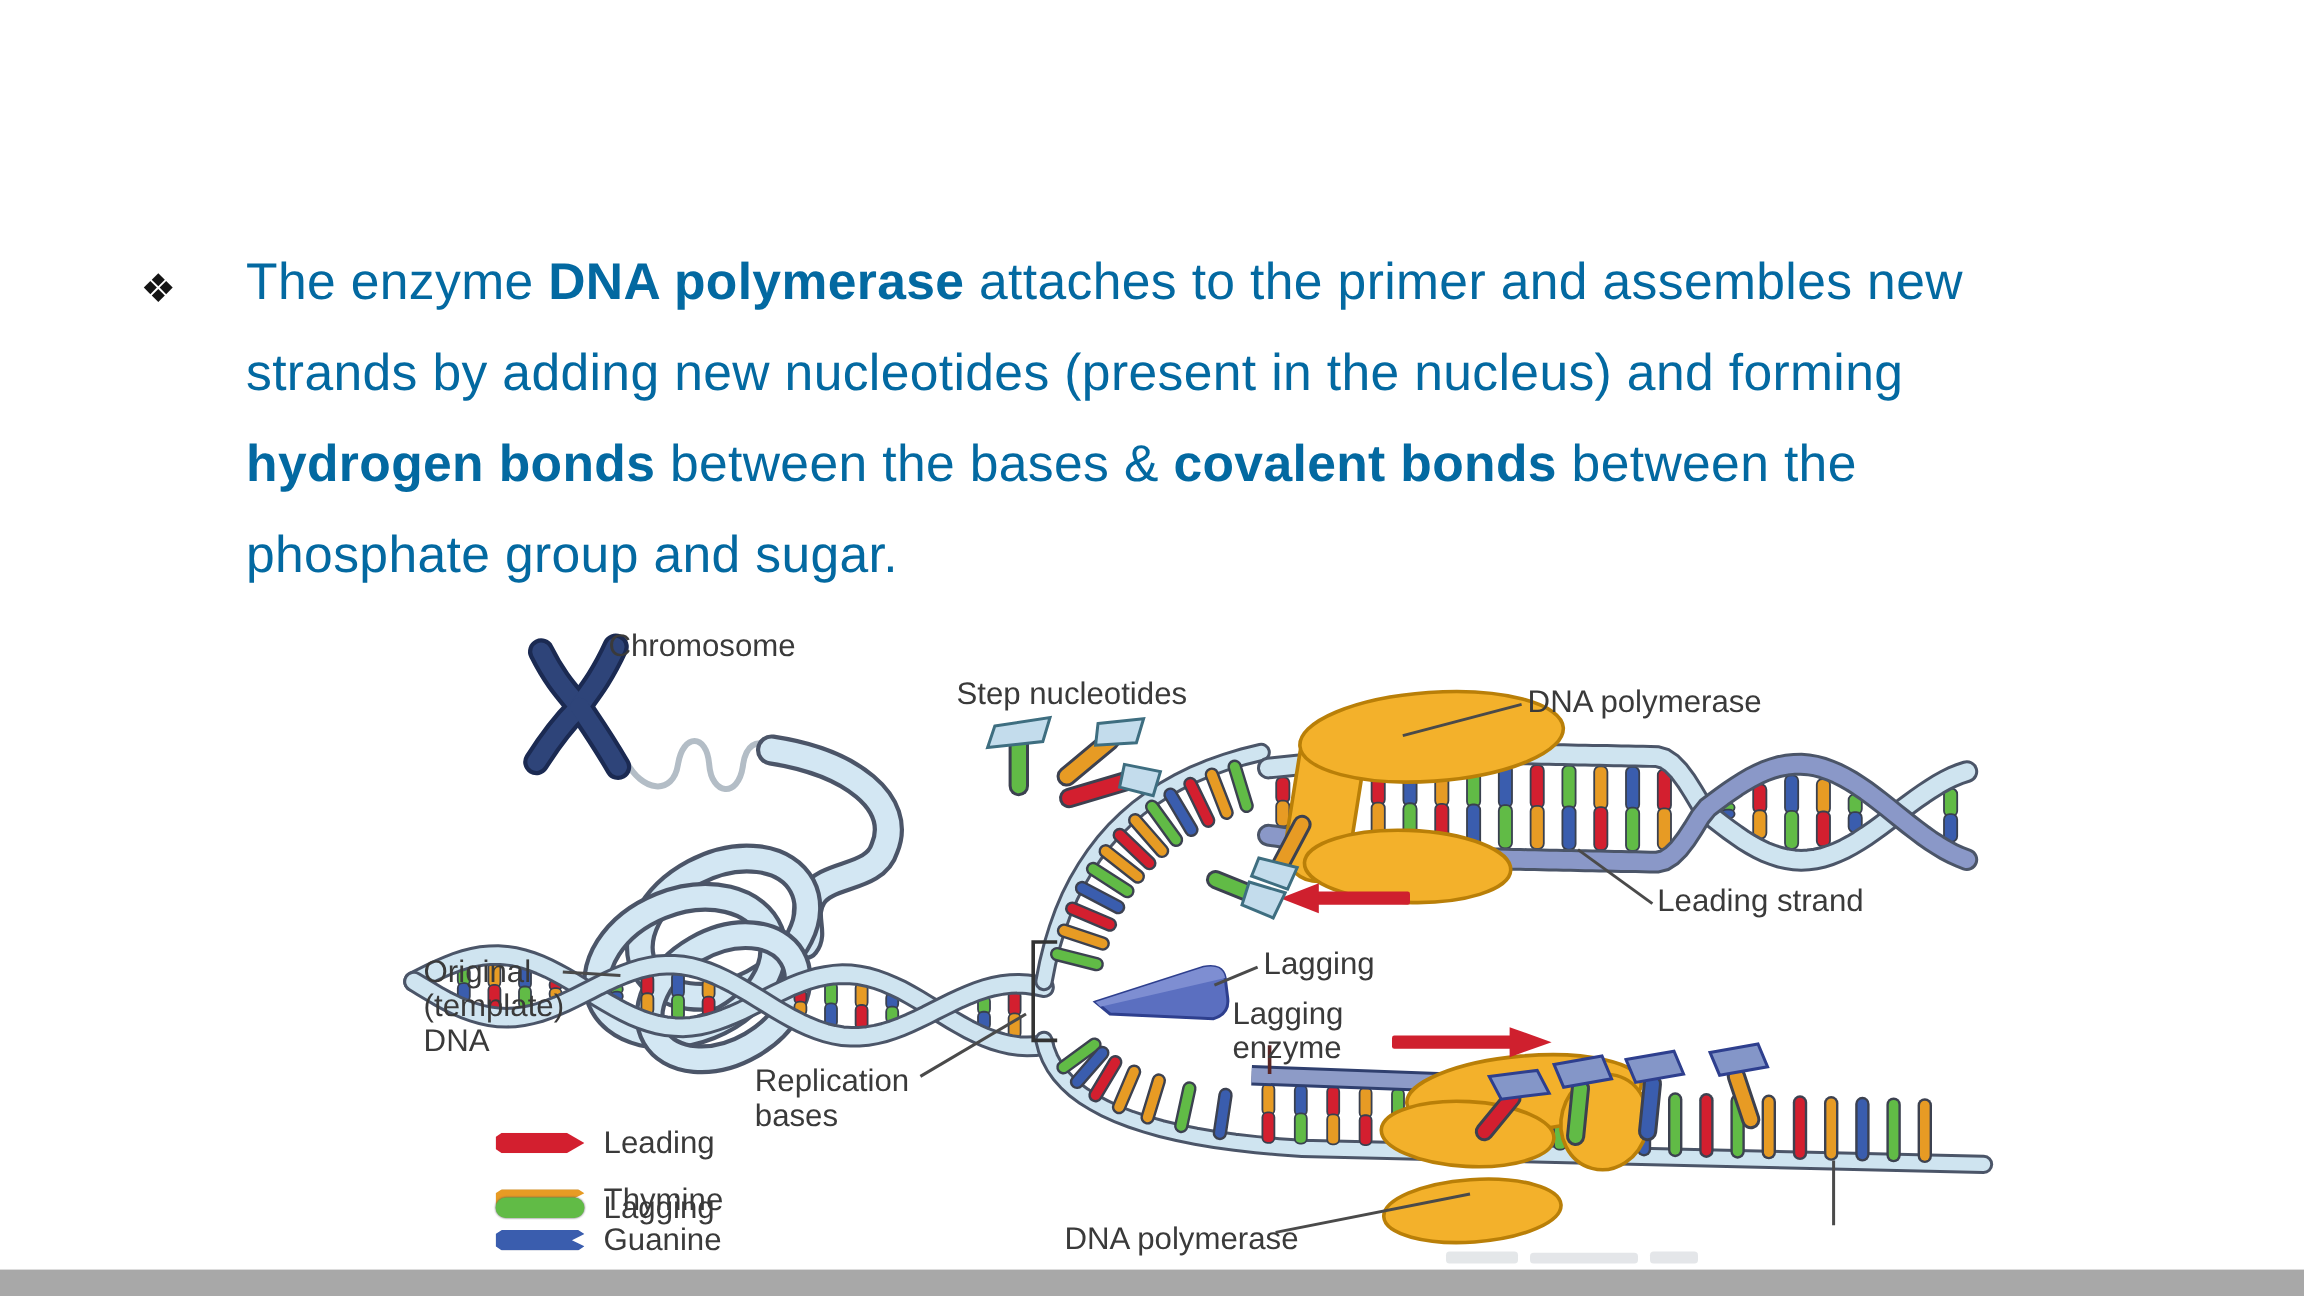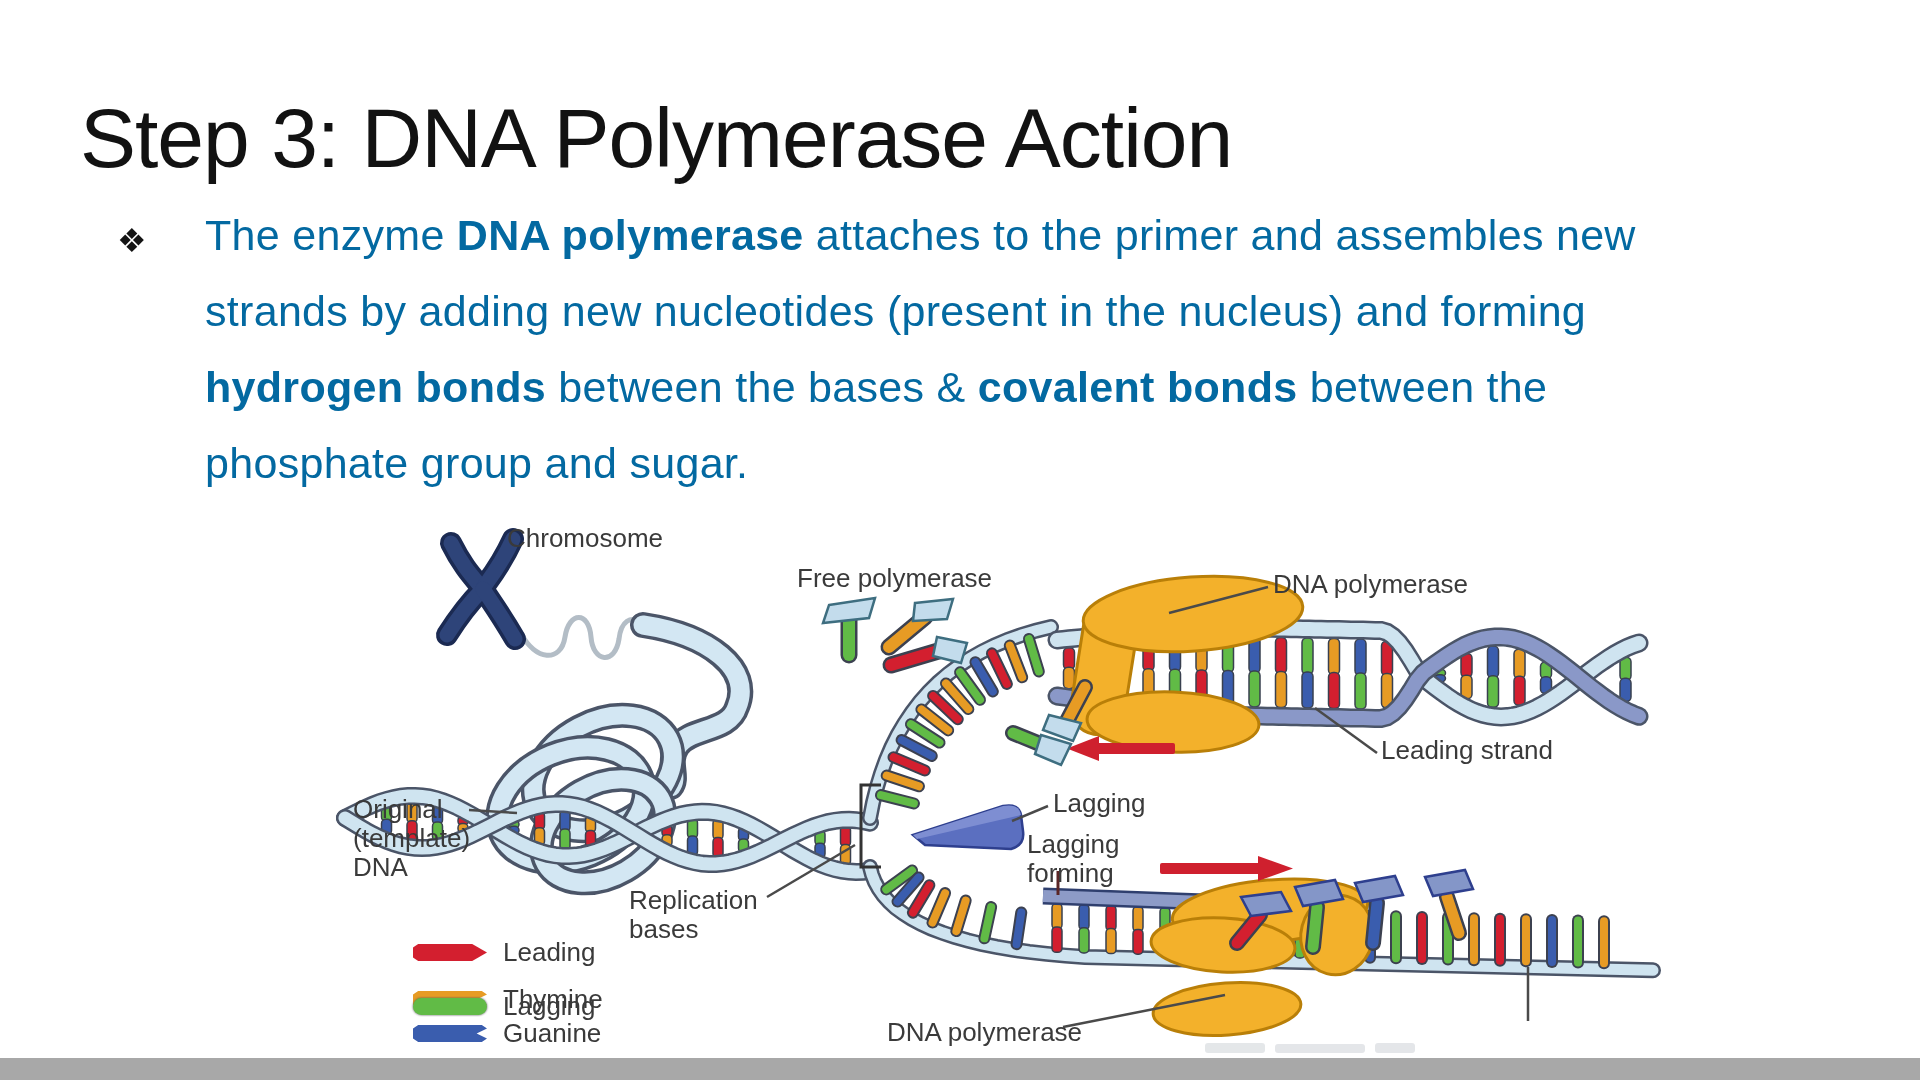--- a/index.html
+++ b/index.html
@@ -22,21 +22,20 @@
   .chip-2{border-radius:9px;}
   .chip-3{clip-path:polygon(0 20%,7% 0,93% 0,100% 20%,86% 50%,100% 80%,93% 100%,7% 100%,0 80%);}
   .lg-label{font-size:26px;color:#3a3a3a;}
   .bottom-bar{position:absolute;left:0;top:1058px;width:1920px;height:22px;}
 </style>
 </head>
 <body>
 
 <div class="slide">
 
-  <h1 class="title">Step 3: DNA Polymerase Action</h1>
 
   <span class="bullet">❖</span>
   <p class="para"><span>The enzyme </span><span class="b">DNA polymerase</span><span> attaches to the primer and assembles new</span><br><span>strands by adding new nucleotides (present in the nucleus) and forming</span><br><span class="b">hydrogen bonds</span><span> between the bases &amp; </span><span class="b">covalent bonds</span><span> between the</span><br><span>phosphate group and sugar.</span></p>
 
   <div class="diagram">
     <svg id="art" width="1440" height="543" viewBox="0 0 1440 543">
 
       <g id="static-bg">
         <path d="M236,118 C250,146 276,148 280,122 C284,96 304,96 306,122 C308,148 330,150 334,124 C336,106 346,100 356,108" stroke="#b3bdc6" stroke-width="5" fill="none"></path>
         <path id="tubeP" d="M358,110 C424,120 468,154 452,192 C444,218 404,212 392,232 C382,248 394,262 386,272" stroke="#4b5568" stroke-width="26" fill="none" stroke-linecap="round"></path>
@@ -306,26 +305,26 @@
 
         <g opacity="0.45" fill="#c4c9cf">
           <rect x="920" y="528" width="60" height="10" rx="3"></rect>
           <rect x="990" y="529" width="90" height="9" rx="3"></rect>
           <rect x="1090" y="528" width="40" height="10" rx="3"></rect>
         </g>
       </g>
     </svg>
 
     <div class="dlabel" style="left:222px;top:10px">Chromosome</div>
-    <div class="dlabel" style="left:512px;top:50px">Free polymerase</div>
+    <div class="dlabel" style="left:512px;top:50px">Step nucleotides</div>
     <div class="dlabel" style="left:988px;top:56px">DNA polymerase</div>
     <div class="dlabel" style="left:1096px;top:222px">Leading strand</div>
     <div class="dlabel" style="left:768px;top:275px">Lagging</div>
     <div class="dlabel" style="left:742px;top:316px">Lagging</div>
-    <div class="dlabel" style="left:742px;top:345px">forming</div>
+    <div class="dlabel" style="left:742px;top:345px">enzyme</div>
     <div class="dlabel" style="left:68px;top:281px">Original</div>
     <div class="dlabel" style="left:68px;top:310px">(template)</div>
     <div class="dlabel" style="left:68px;top:339px">DNA</div>
     <div class="dlabel" style="left:344px;top:372px">Replication</div>
     <div class="dlabel" style="left:344px;top:401px">bases</div>
     <div class="dlabel" style="left:602px;top:504px">DNA polymerase</div>
 
     <div class="lg-row" style="top:424px">
       <span class="chip chip-0" style="background: rgb(211, 31, 47);"></span>
       <span class="lg-label">Leading</span>

